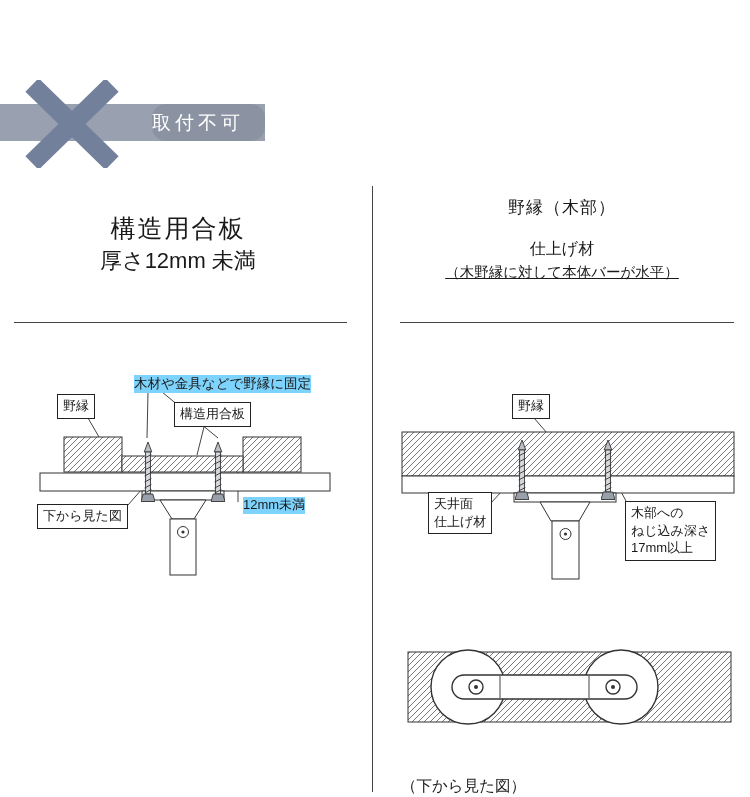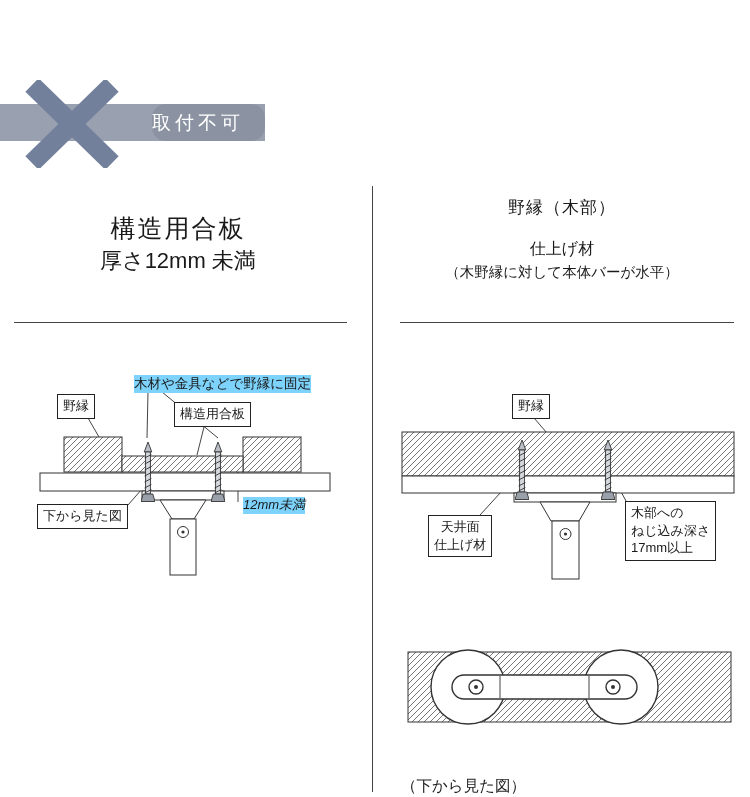--- a/index.html
+++ b/index.html
@@ -12,21 +12,21 @@
     display:flex;align-items:center;justify-content:flex-start;border-radius:14px;}
   .banner-label-box span{color:#fff;font-size:19px;letter-spacing:4px;}
   .x-mark{position:absolute;left:22px;top:80px;}
 
   
   .hdr{position:absolute;text-align:center;}
   .t-left-title{left:0;top:212px;width:356px;font-size:25px;letter-spacing:2px;}
   .t-left-sub{left:0;top:246px;width:356px;font-size:22px;}
   .t-right-title{left:378px;top:196px;width:368px;font-size:17px;letter-spacing:1px;}
   .t-right-sub{left:378px;top:239px;width:368px;font-size:16px;}
-  .t-right-note{left:378px;top:263px;width:368px;font-size:14.5px;}
+  .t-right-note{left:378px;top:263px;width:368px;font-size:14.5px;text-decoration:underline;}
 
   .hr{position:absolute;height:0;border-top:1px solid #444;}
   .hr-left{left:14px;top:322px;width:333px;}
   .hr-right{left:400px;top:322px;width:334px;}
   .vdivider{position:absolute;left:372px;top:186px;width:0;height:606px;border-left:1px solid #444;}
 
   
   .drawing{position:absolute;left:0;top:0;}
   .hatched{fill:url(#hatch);stroke:#333;stroke-width:1;}
   .plain{fill:#fff;stroke:#333;stroke-width:1;}
@@ -146,24 +146,24 @@
         <circle class="plain2" cx="613" cy="687" r="7"></circle>
         <circle cx="613" cy="687" r="2" fill="#333"></circle>
       </g>
     </g>
   </svg>
 
   <div class="ltext" style="left:134px;top:375px;">木材や金具などで野縁に固定</div>
   <div class="lbox" style="left:57px;top:394px;">野縁</div>
   <div class="lbox" style="left:174px;top:402px;">構造用合板</div>
   <div class="lbox" style="left:37px;top:504px;">下から見た図</div>
-  <div class="ltext" style="left:243px;top:497px;font-size:13px;font-style:italic;">12mm未満</div>
+  <div class="ltext" style="left:243px;top:497px;font-size:13px;">12mm未満</div>
 
   <div class="lbox" style="left:512px;top:394px;">野縁</div>
-  <div class="lbox" style="left:428px;top:515px;text-align:center;">天井面
+  <div class="lbox" style="left:428px;top:492px;">天井面
 仕上げ材</div>
   <div class="lbox" style="left:618px;top:501px;margin-left:7px;">木部への
 ねじ込み深さ
 17mm以上</div>
 
   <div class="lcaption" style="left:401px;top:776px;">（下から見た図）</div>
 
 </div>
 
 </body></html>

